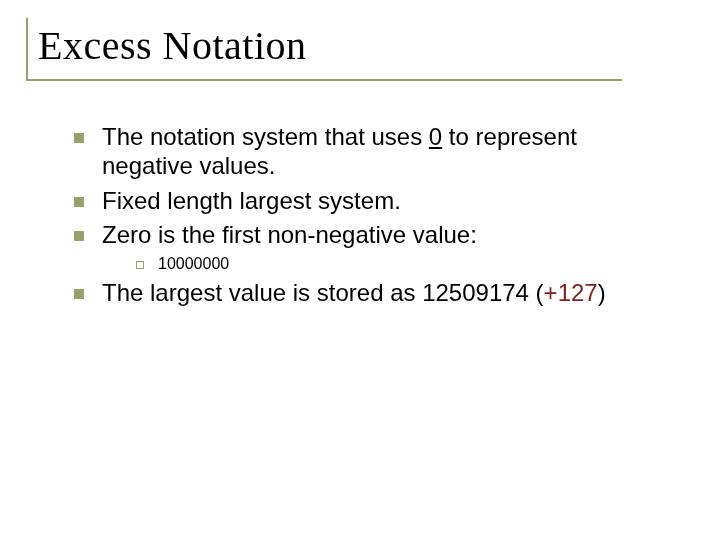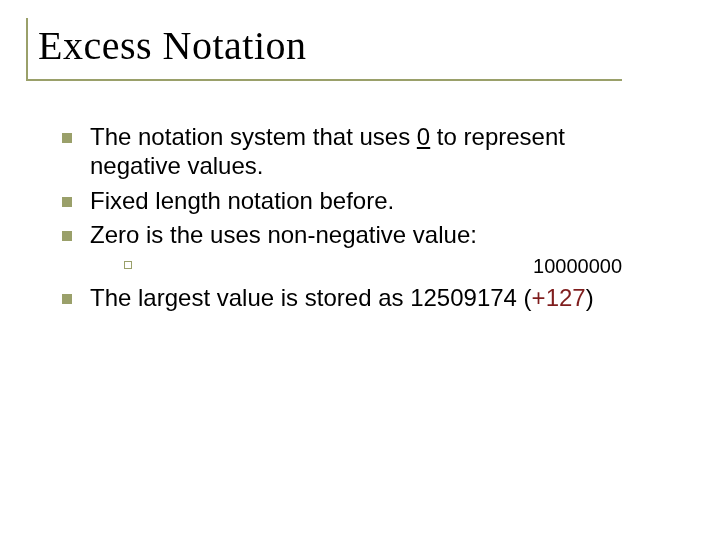--- a/index.html
+++ b/index.html
@@ -29,43 +29,42 @@
     font-weight: normal;
     letter-spacing: 0.5px;
   }
   .body {
     font-family: Arial, Helvetica, sans-serif;
     font-size: 24px;
     line-height: 1.2;
   }
   ul.level1 {
     list-style: none;
-    margin: 0;
+    margin: 12px;
     padding: 0 0 0 36px;
   }
   ul.level1 > li {
     position: relative;
     padding-left: 28px;
     margin-bottom: 6px;
   }
   ul.level1 > li::before {
     content: "";
     position: absolute;
     left: 0;
     top: 10px;
     width: 10px;
     height: 10px;
     background: #9aa06a;
   }
   ul.level2 {
     list-style: none;
     margin: 4px 0 6px 0;
     padding: 0 0 0 34px;
-    font-size: 20px;
-    text-align: right;
+    font-size: 16px;
   }
   ul.level2 > li {
     position: relative;
     padding-left: 22px;
     margin-bottom: 4px;
   }
   ul.level2 > li::before {
     content: "";
     position: absolute;
     left: 0;
@@ -95,25 +94,25 @@
   </div>
 
   <div class="body">
     <ul class="level1">
 
       <li>
         <span>The notation system that uses </span><span class="underline">0</span><span> to represent negative values.</span>
       </li>
 
       <li>
-        <span>Fixed length notation before.</span>
+        <span>Fixed length largest system.</span>
       </li>
 
       <li>
-        <span>Zero is the uses non-negative value:</span>
+        <span>Zero is the first non-negative value:</span>
         <ul class="level2">
           <li>
             <span>10000000</span>
           </li>
         </ul>
       </li>
 
 
       <li>
         <span>The largest value is stored as 12509174 (</span><span class="green">+127</span><span>)</span>

